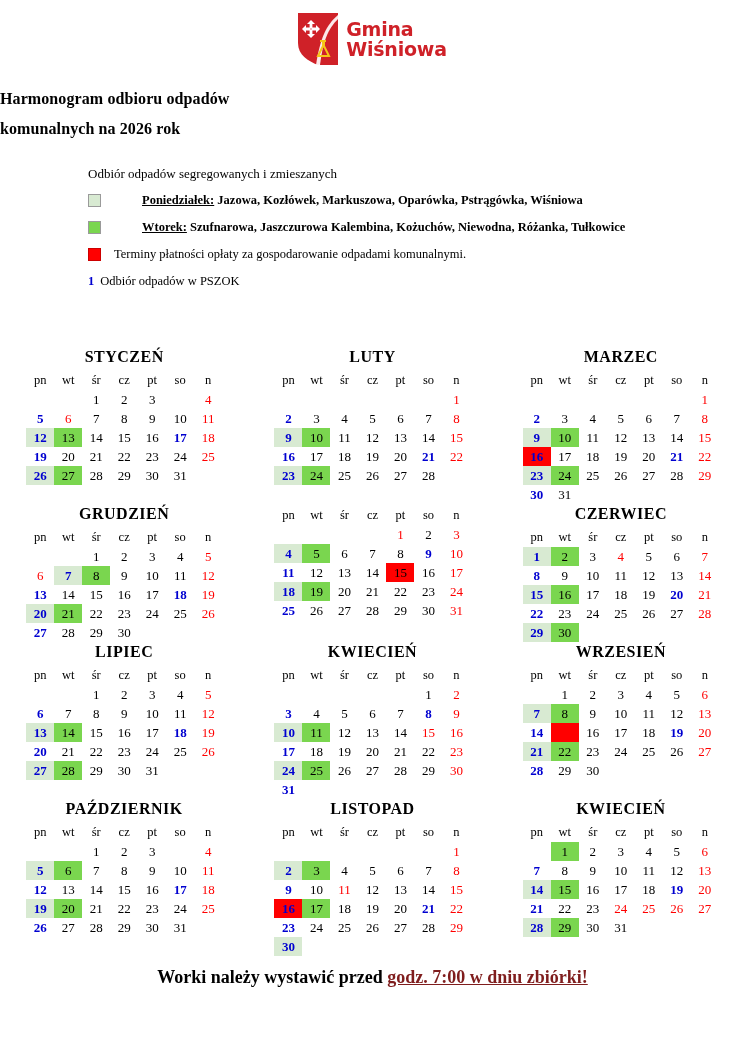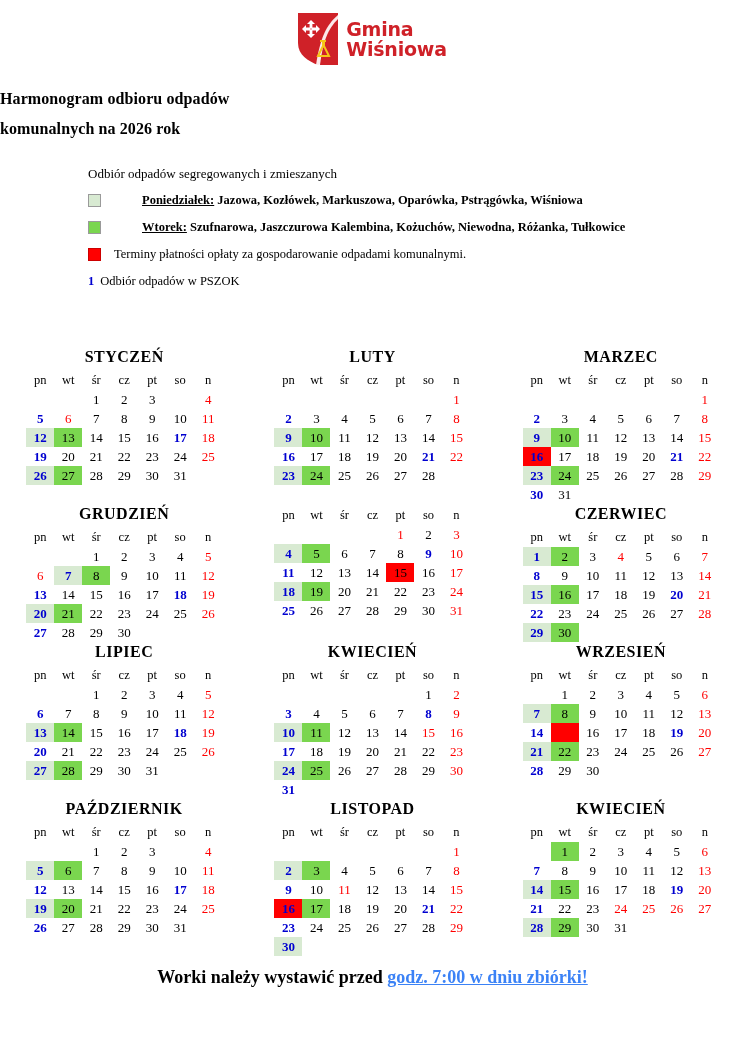--- a/index.html
+++ b/index.html
@@ -73,21 +73,21 @@
   .d-blue{ color:#0000d0; font-weight:bold; }
   .bg-mon{ background:#d8ead2; }
   .bg-tue{ background:#7ad64f; }
   .bg-pay{ background:#ff0000; }
 
   
   .footer{
     position:absolute; left:0; bottom:52px; width:745px;
     text-align:center; font-weight:bold; font-size:18px;
   }
-  .footer .hl{ color:#3b82f6; text-decoration:underline; }
+  .footer .hl{ color:#7f1d1d; text-decoration:underline; }
 </style>
 </head>
 <body>
 
 <div class="logo-wrap">
   <svg class="crest" viewBox="0 0 40 52">
     <path d="M0 0 H40 V30 C40 42 30 48 20 52 C10 48 0 42 0 30 Z" fill="#cf2128"></path>
     <path d="M40 2 C28 12 22 26 18 52 L40 52 Z" fill="#ffffff" opacity="0.9"></path>
     <path d="M40 6 C30 16 25 28 22 52 L40 52 Z" fill="#cf2128"></path>
     <g fill="#ffffff">

